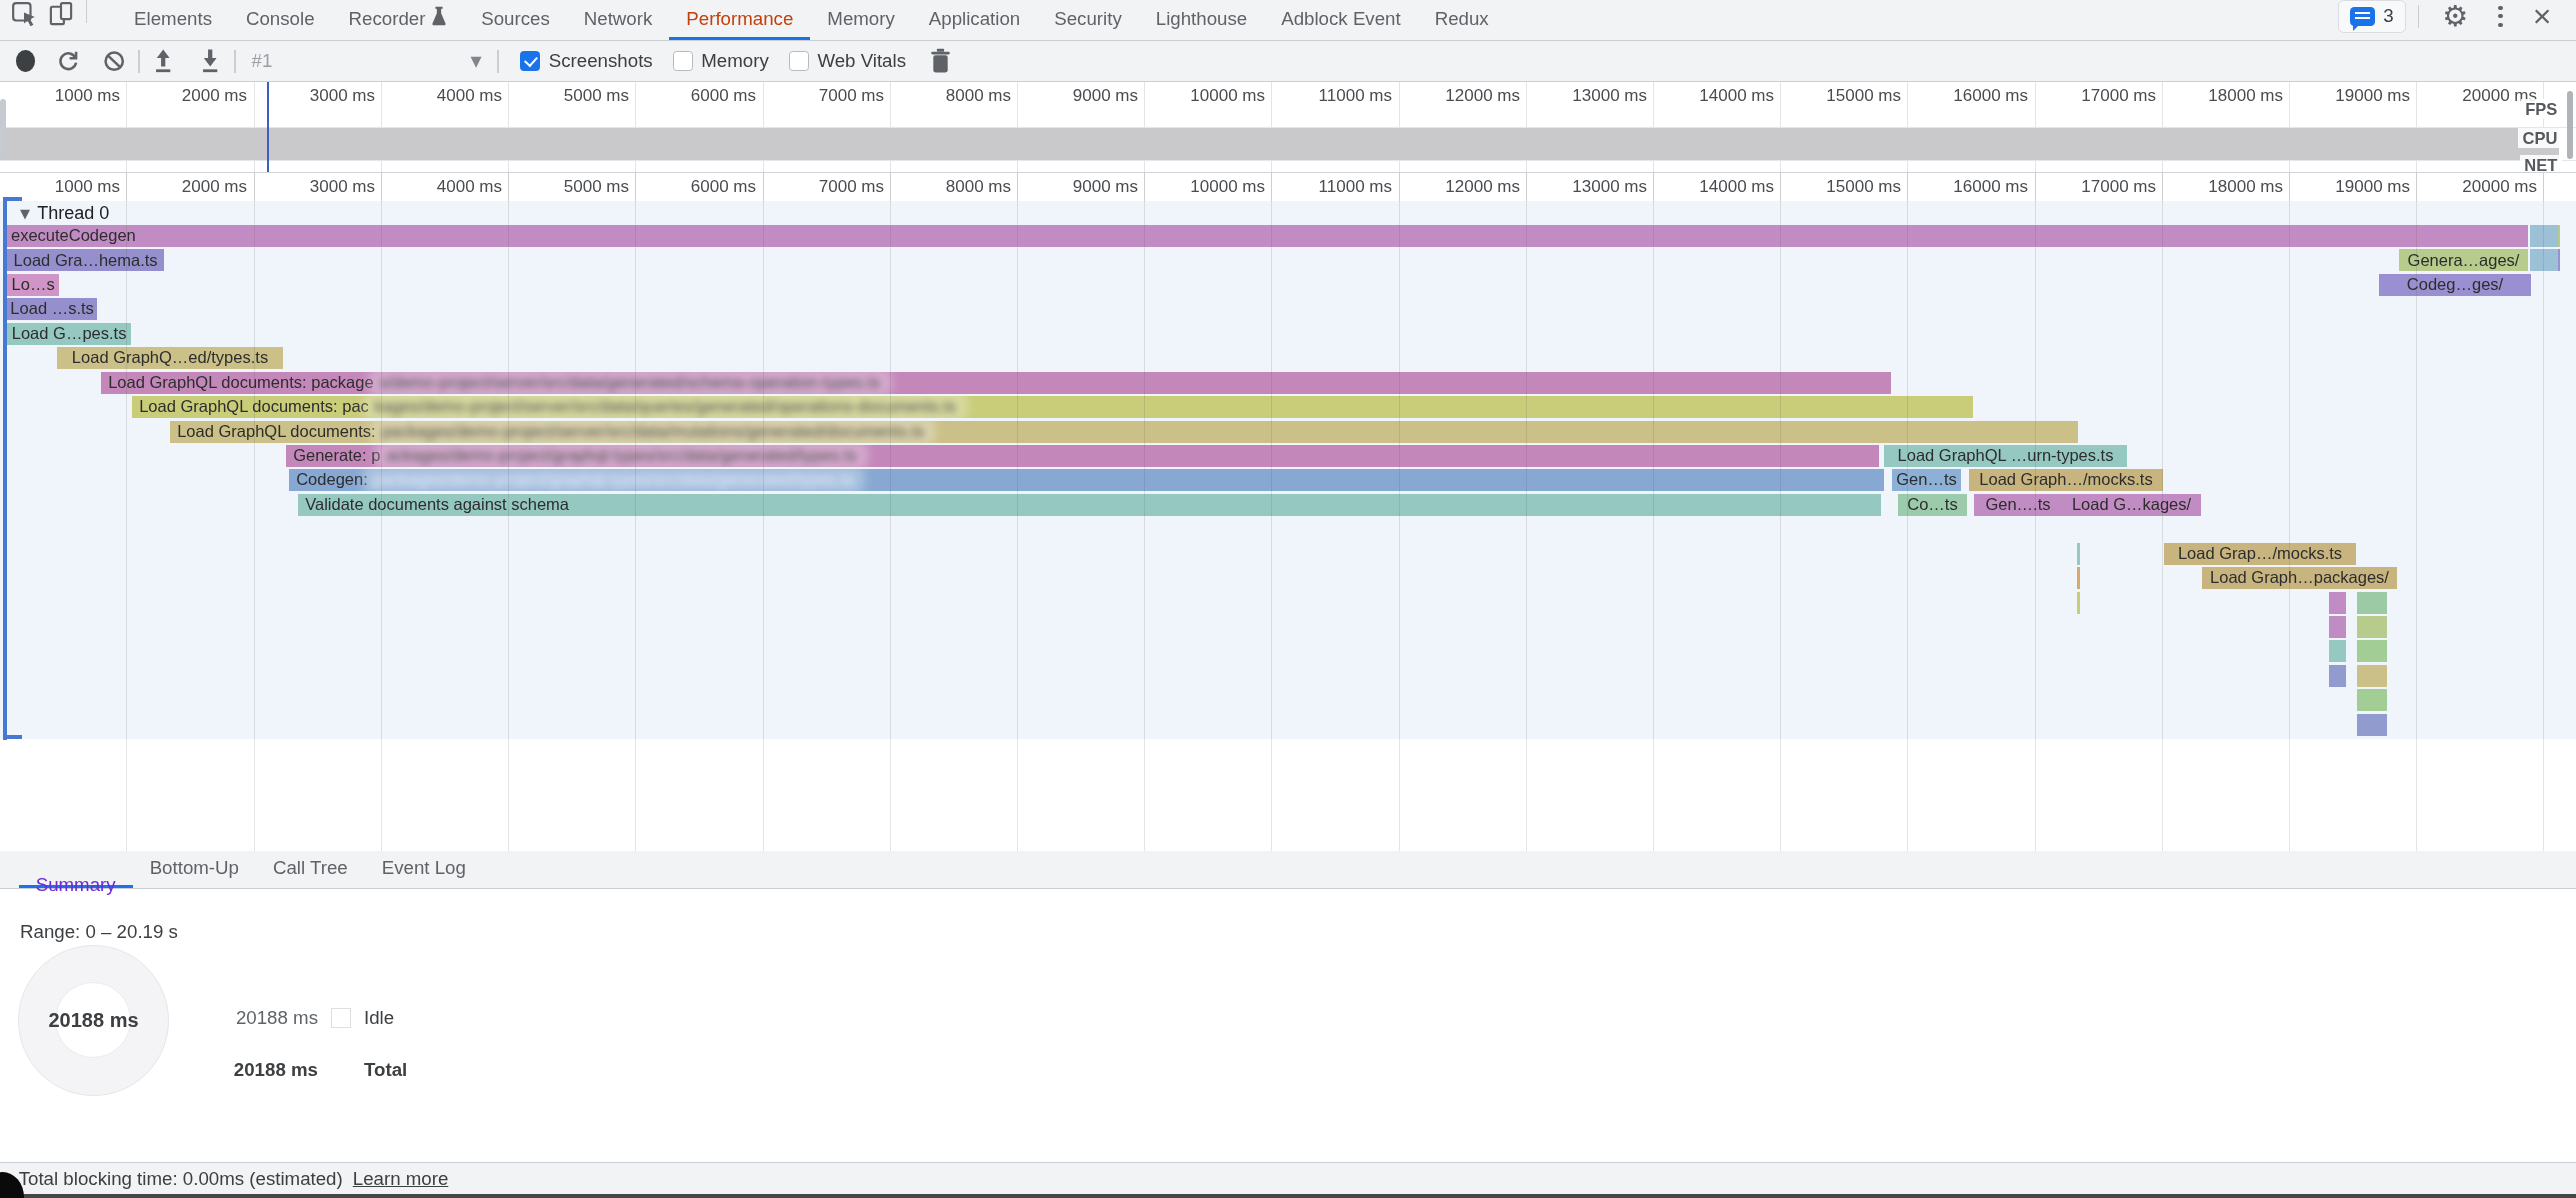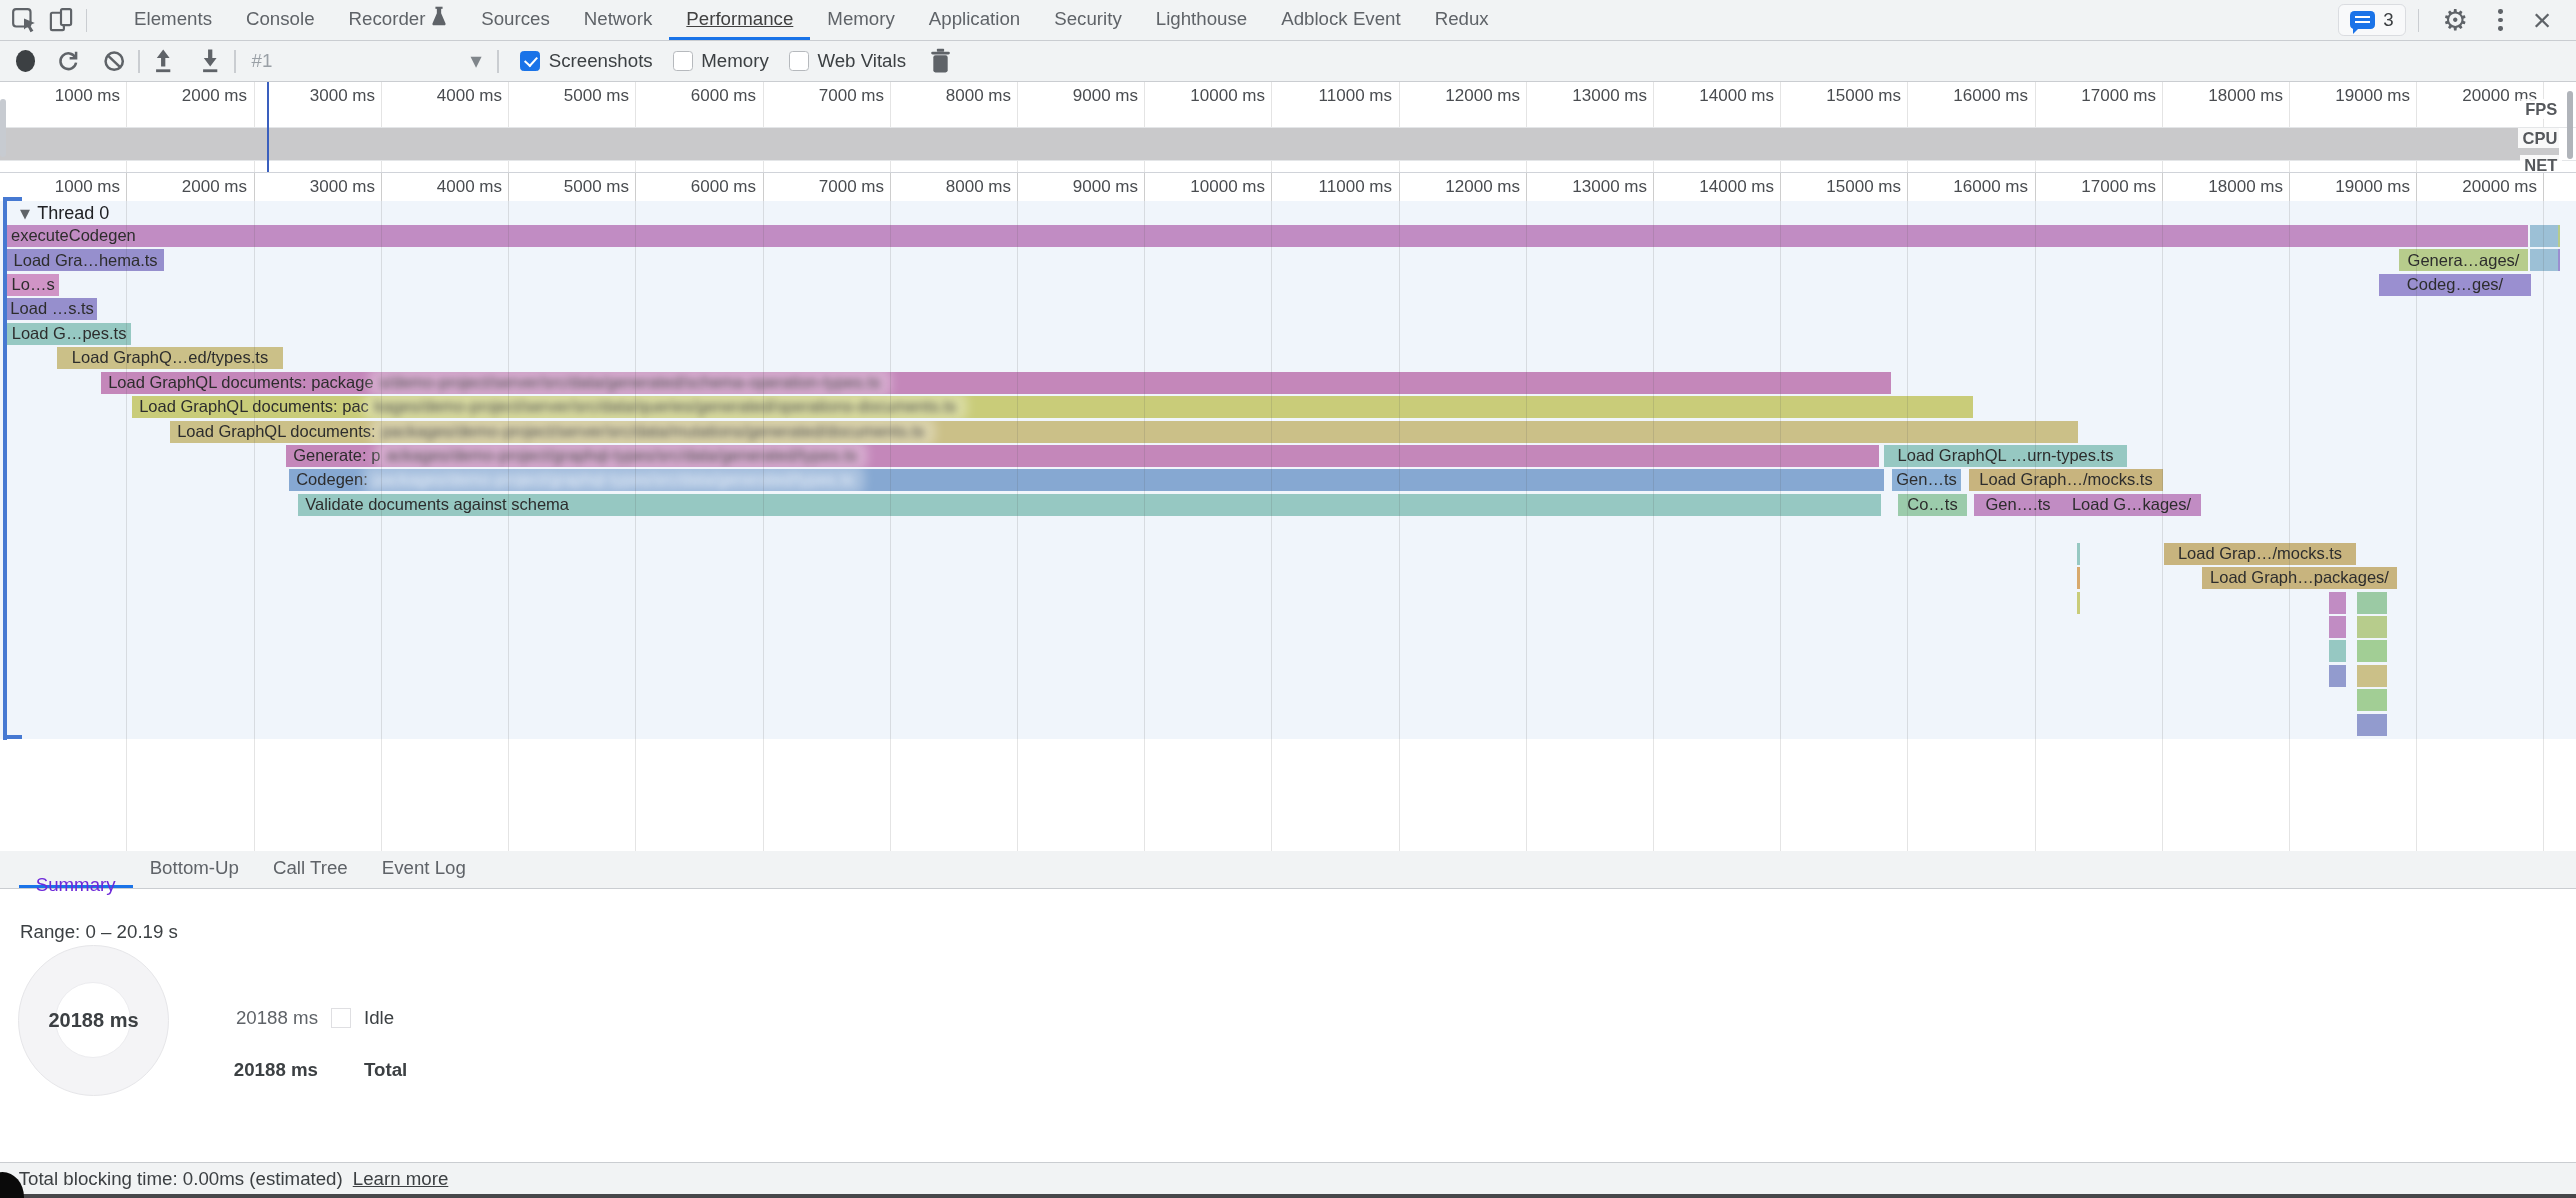--- a/index.html
+++ b/index.html
@@ -1,25 +1,25 @@
 <!DOCTYPE html>
 <html style="font-size:11.5px"><head>
 <meta charset="utf-8">
 <style>
   * { margin:0; padding:0; box-sizing:border-box; }
   html,body { width:2576px; height:1199px; background:#fff; font-family:"Liberation Sans", sans-serif; overflow:hidden; }
   #page { position:relative; width:2576px; height:1199px; background:#fff; }
 
   
-  #tabbar { position:absolute; left:0; top:0; width:2576px; height:41px; background:#f1f3f4; border-bottom:1.4px solid #cacdd1; display:flex; align-items:center; }
+  #tabbar { position:absolute; left:0; top:0; width:2576px; height:41px; background:#f1f3f4; border-bottom:1.4px solid #cacdd1; display:flex; align-items:flex-start; }
   .tb-icon { width:27px; height:27px; margin-left:10px; display:flex; align-items:center; justify-content:center; flex:0 0 auto; }
   .vdiv { width:1.4px; height:23px; background:#cacdd1; margin:0 11.5px; flex:0 0 auto; }
   #tabs { display:flex; align-items:stretch; height:100%; margin-left:18.7px; }
   .tab { display:flex; align-items:center; padding:0 17px; font-size:18.7px; color:#5f6368; height:40px; border-bottom:3.6px solid transparent; white-space:nowrap; }
-  .tab.sel { color:#404040; border-bottom-color:#1a73e8;text-decoration:underline; }
+  .tab.sel { color:#c2410c; border-bottom-color:#1a73e8; }
   .flask { margin-left:5.8px; margin-top:-4.3px; }
   #tabbar-right { margin-left:auto; display:flex; align-items:center; padding-right:13px; }
   #badge { display:flex; align-items:center; gap:8.6px; border:1.4px solid #dadce0; border-radius:5.8px; background:#f8f9fa; padding:4.3px 11.5px; }
   .bubble { position:relative; width:24.4px; height:18.7px; background:#1a73e8; border-radius:4.3px; }
   .bubble::before { content:""; position:absolute; left:5px; top:5px; width:14.4px; height:2.2px; background:#fff; box-shadow:0 5px 0 #fff; }
   .bubble::after { content:""; position:absolute; left:2.9px; bottom:-5px; border:4.3px solid transparent; border-top-color:#1a73e8; border-left-color:#1a73e8; }
   #badge span { font-size:18.7px; color:#3c4043; }
   .gear { font-family:"DejaVu Sans", sans-serif; font-size:29px; color:#5f6368; line-height:1; }
   .kebab { display:flex; flex-direction:column; gap:4.3px; padding:0 7.2px; }
   .kebab i { width:4.3px; height:4.3px; border-radius:50%; background:#5f6368; }

